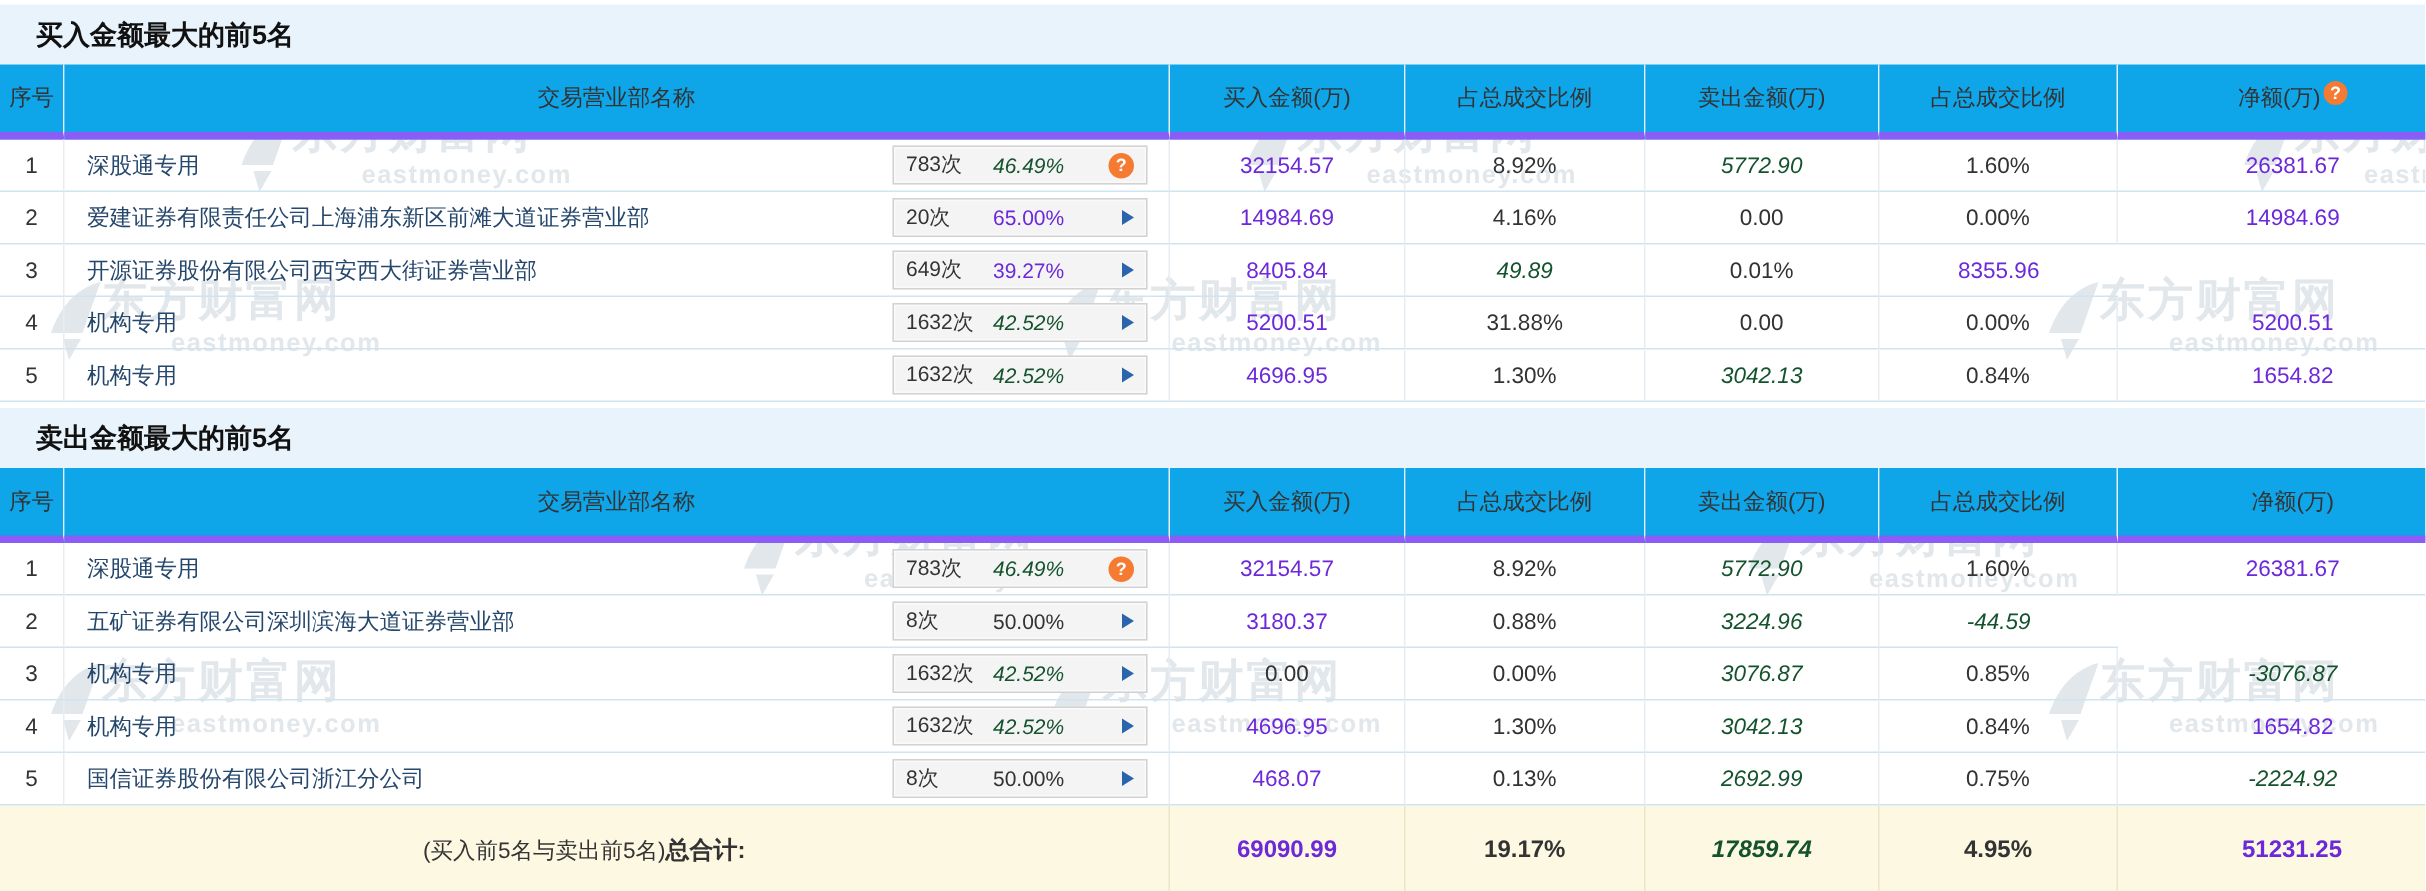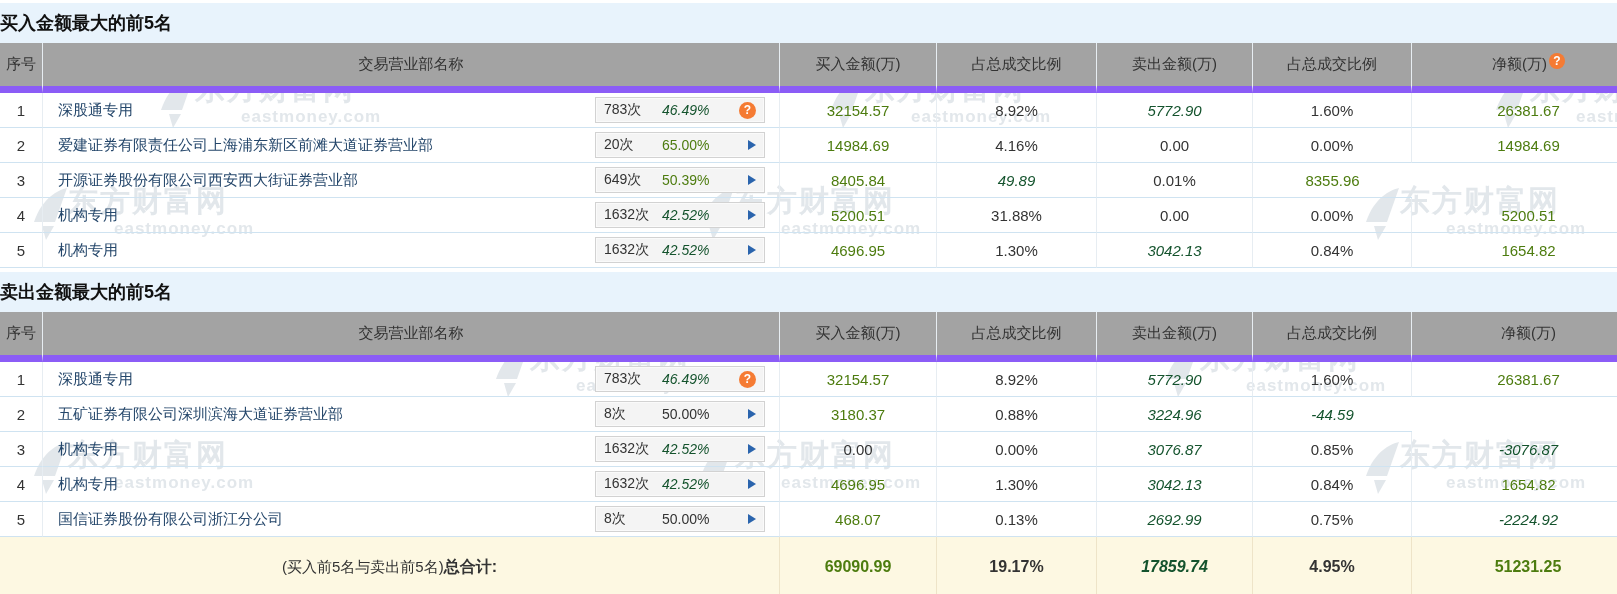--- a/index.html
+++ b/index.html
@@ -12,33 +12,33 @@
   .wm { position:absolute; display:flex; align-items:flex-start; color:#e2e7eb; white-space:nowrap; }
   .wm svg { margin-top:2px; }
   .wm .wm-txt { line-height:1; }
   .wm .wm-brand { font-size:30px; font-weight:bold; letter-spacing:2px; }
   .wm .wm-domain { font-size:17px; font-weight:bold; margin-top:4px; margin-left:46px; letter-spacing:1px; }
 
   .content { position:relative; z-index:1; }
 
   
   .section-title { height:40px; margin-top:4px; background:#e8f3fc; display:flex; align-items:center;
-                   font-size:18px; font-weight:bold; color:#111; }
+                   padding-left:24px; font-size:18px; font-weight:bold; color:#111; }
   .first .section-title { margin-top:3px; }
 
   
   .tbl { width:1645px; }
   .row { display:grid; grid-template-columns:43px 737px 157px 160px 156px 159px 233px; align-items:stretch; }
   .c { display:flex; align-items:center; justify-content:center; border-right:1px solid #e7edf2; }
   .c:last-child { border-right:none; }
-  .thead .c { height:50px; font-size:15px; color:#333; background:#a3a3a3; border-bottom:7px solid #8b5cf6; }
+  .thead .c { height:50px; font-size:15px; color:#333; background:#0ea5e9; border-bottom:5px solid #8b5cf6; }
   .data-row .c { height:35px; font-size:15px; border-bottom:1px solid #cfe3f1; background:transparent; }
   .name-c { justify-content:flex-start; padding-left:15px; }
   .branch { color:#25476b; text-decoration:none; cursor:pointer; }
-  .c-red { color:#4d7c0f; }
+  .c-red { color:#6d28d9; }
   .c-green { color:#14532d;font-style:italic; }
   .c-dark { color:#333; }
 
   
   .badge { margin-left:auto; margin-right:14px; width:170px; height:26px; background:#f4f4f4;
            border:1px solid #d2d2d2; box-shadow:0 0 0 1px #fafafa inset; display:flex; align-items:center;
            padding:0 8px; font-size:14px; cursor:pointer; }
   .badge-count { width:58px; color:#333; text-align:left; }
   .badge-pct { text-align:left; }
   .badge .tail { margin-left:auto; display:flex; align-items:center; }
@@ -230,21 +230,21 @@
     <div class="c cell-sell-ratio c-dark">0.00%</div>
     <div class="c cell-net c-red">14984.69</div>
   </div>
 
   <div class="row data-row">
     <div class="c idx">3</div>
     <div class="c name-c">
       <a class="branch">开源证券股份有限公司西安西大街证券营业部</a>
       <span class="badge">
         <span class="badge-count">649次</span>
-        <span class="badge-pct c-red">50.39%</span>
+        <span class="badge-pct c-red">39.27%</span>
         <span class="tail">
 
           <span class="arrow-tri"></span>
         </span>
       </span>
     </div>
     <div class="c cell-buy c-red">8405.84</div>
     <div class="c cell-sell c-green">49.89</div>
     <div class="c cell-sell-ratio c-dark">0.01%</div>
     <div class="c cell-net c-red">8355.96</div>

